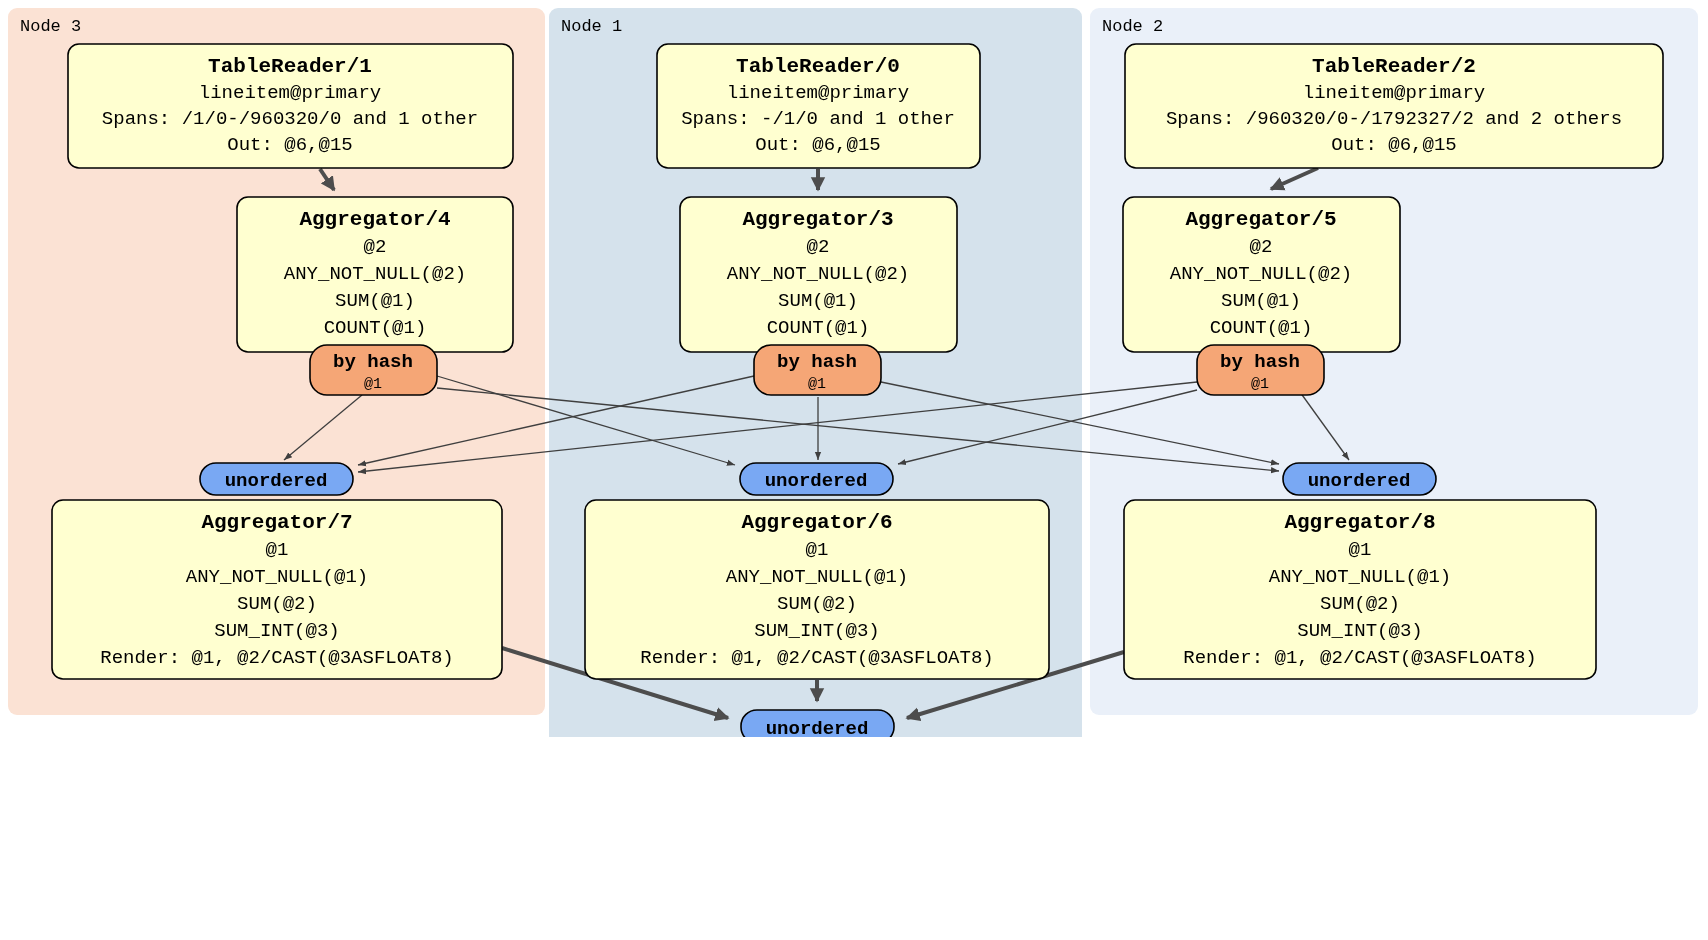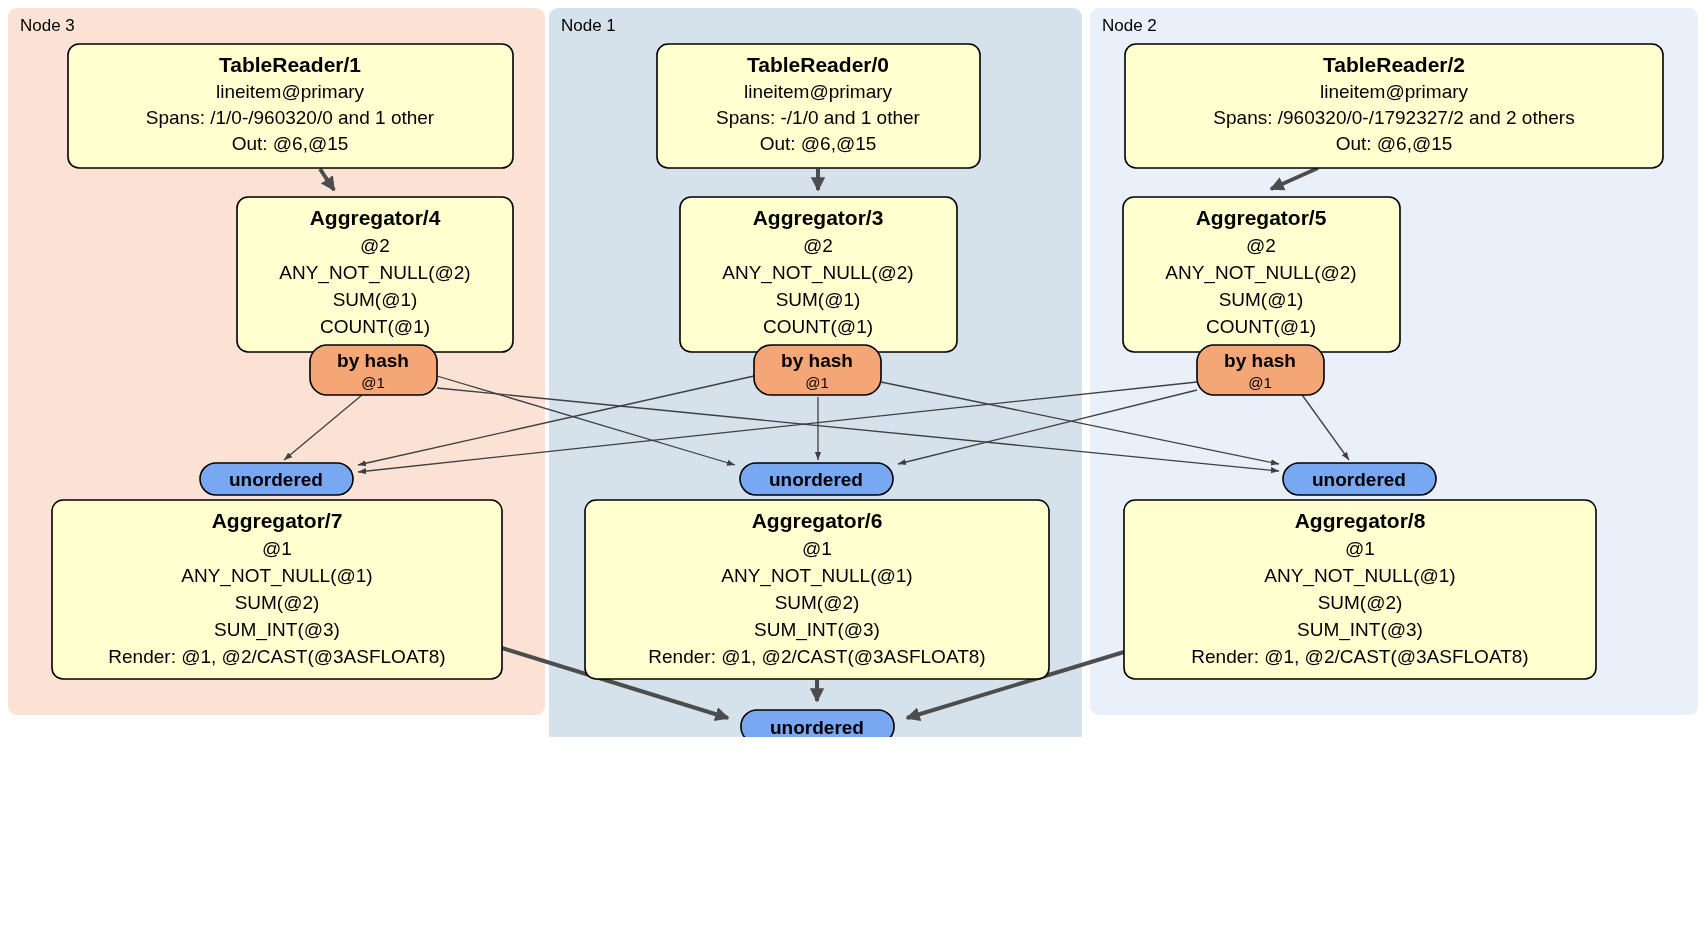--- a/index.html
+++ b/index.html
@@ -1,16 +1,16 @@
 <!DOCTYPE html>
 <html><head>
 <meta charset="utf-8">
 <style>
   html,body{margin:0;padding:0;background:#ffffff;}
-  .stage{width:1708px;height:737px;position:relative;font-family:Liberation Sans, sans-serif;}
+  .stage{width:1708px;height:737px;position:relative;font-family:Liberation Mono, monospace;}
   svg{display:block;}
   text{fill:#000000;}
   .region-label{font-size:17px;}
   .node-title{font-size:21px;font-weight:bold;}
   .node-line{font-size:19px;}
   .pill-title{font-size:19px;font-weight:bold;}
   .pill-sub{font-size:15px;}
   .procbox{stroke:#000000;stroke-width:1.6;}
   .pill{stroke:#000000;stroke-width:1.6;}
   .edge-thin{stroke:#3f3f3f;stroke-width:1.3;fill:none;}

